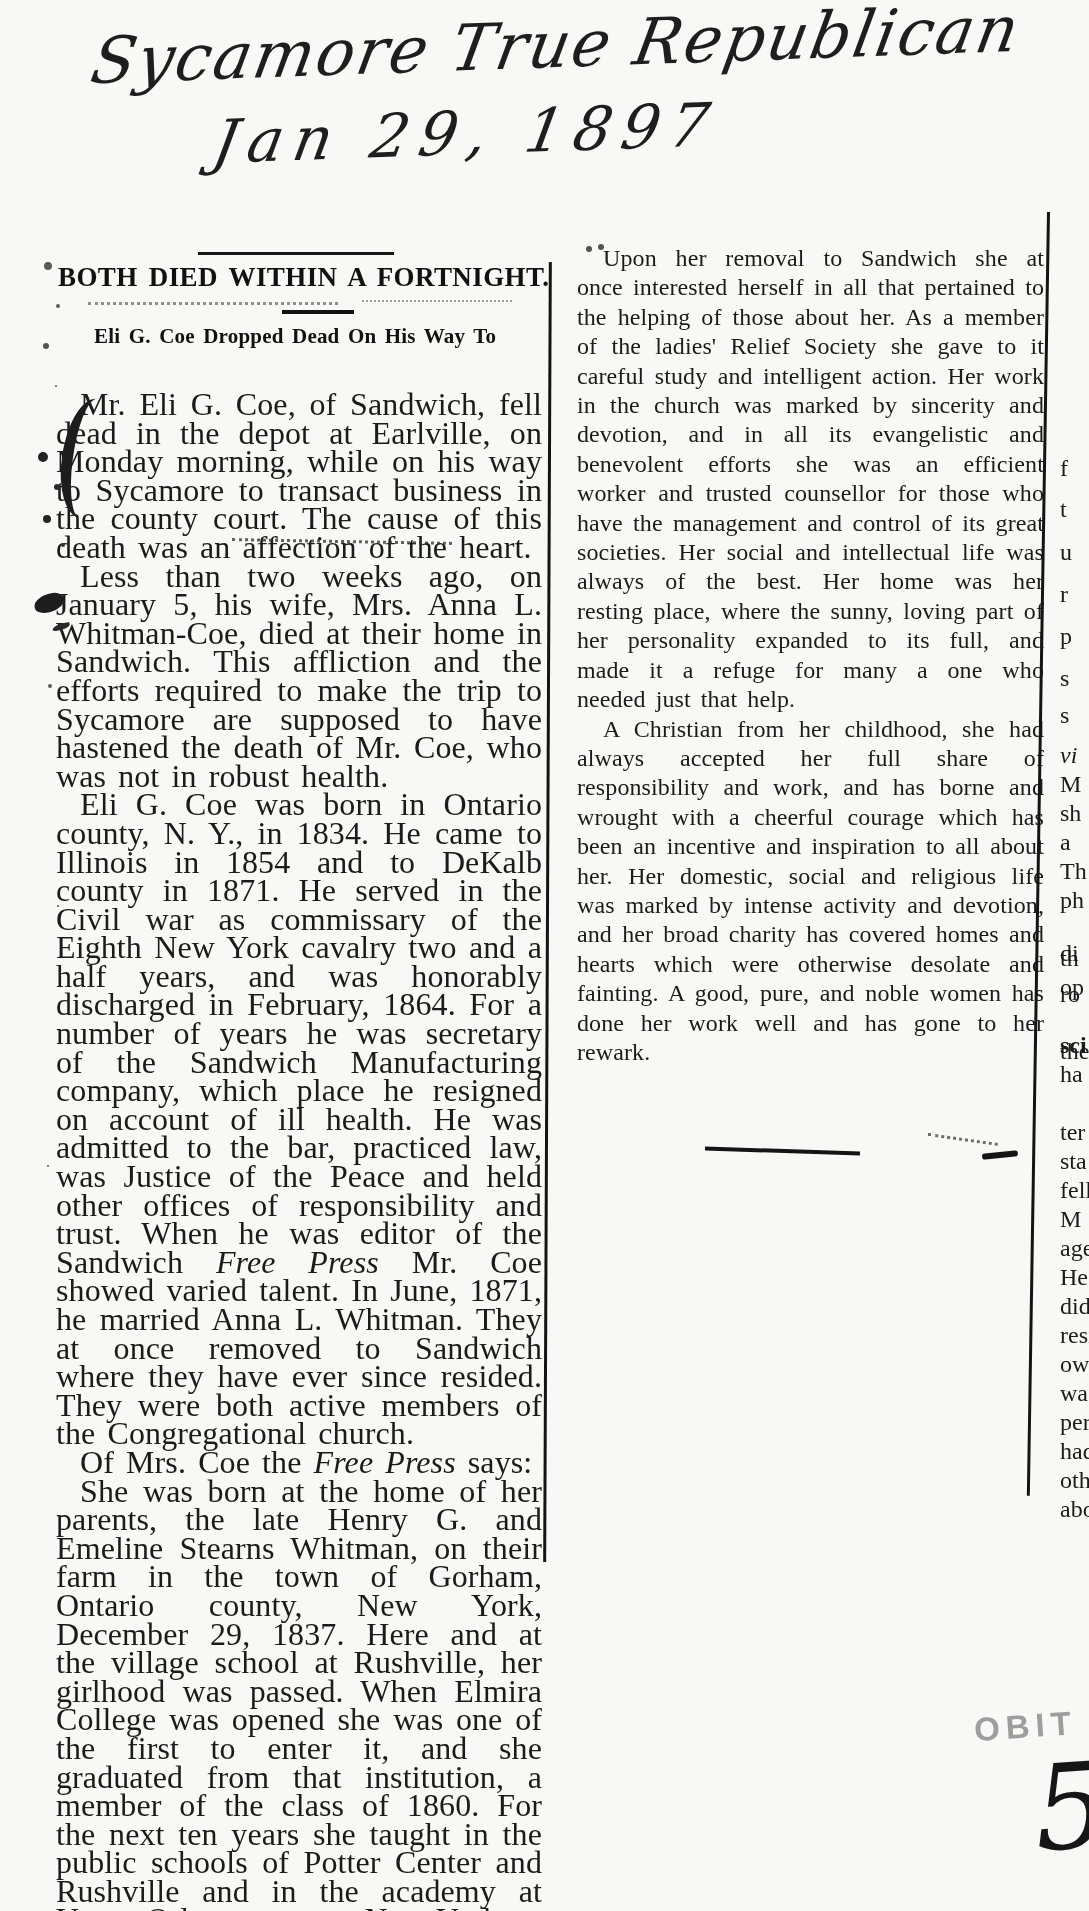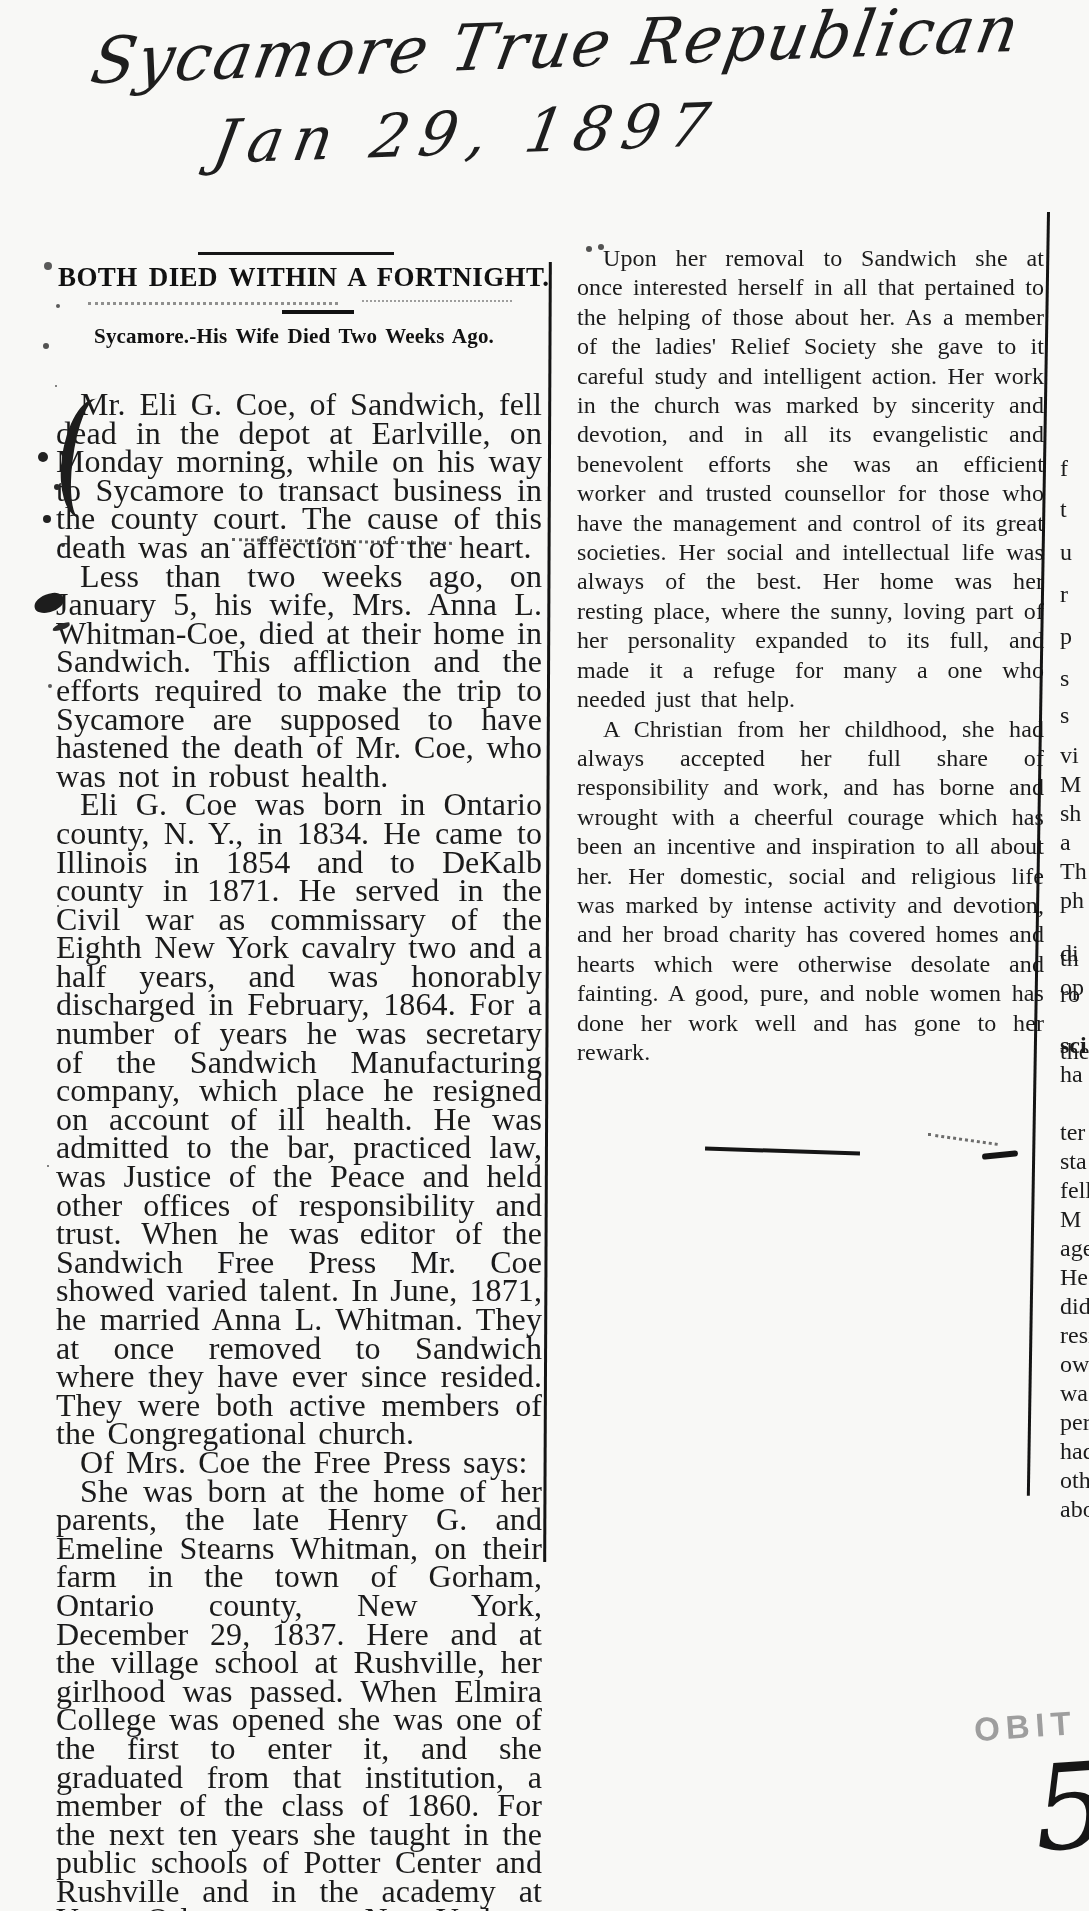--- a/index.html
+++ b/index.html
@@ -23,21 +23,21 @@
   .colL{position:absolute;left:56px;top:246px;width:486px;}
   .rule-top{position:absolute;left:142px;top:6px;width:196px;height:3px;background:#161616;}
   .headline{position:absolute;left:2px;top:16px;font-weight:bold;font-size:27px;
     letter-spacing:0.4px;word-spacing:4px;white-space:nowrap;color:#111;}
   .rule-mid{position:absolute;left:226px;top:64px;width:72px;height:4px;background:#111;}
   .subhead{position:absolute;left:38px;top:78px;font-weight:bold;font-size:21px;
     line-height:25px;letter-spacing:0.2px;word-spacing:3px;color:#111;white-space:nowrap;}
   .bodytext{position:absolute;left:0;top:144px;width:486px;font-size:32px;
     line-height:28.6px;text-align:justify;letter-spacing:0.1px;word-spacing:4px;}
   .bodytext p{margin:0;text-indent:24px;}
-  .it{}
+  .it{font-style:italic;}
 
   
   .colR{position:absolute;left:577px;top:244px;width:467px;font-size:24px;
     line-height:29.4px;text-align:justify;letter-spacing:0.1px;word-spacing:4px;}
   .colR p{margin:0;text-indent:26px;}
 
   
   .vrule{position:absolute;width:3px;background:#141414;}
   #rule-a{left:546px;top:262px;height:1300px;transform:rotate(0.25deg);}
   #rule-b{left:1047px;top:212px;height:1284px;transform-origin:top center;transform:rotate(0.9deg);}
@@ -82,21 +82,21 @@
 <body>
 
 <div class="hw" id="hw-title">Sycamore True Republican</div>
 <div class="hw" id="hw-date">Jan 29, 1897</div>
 
 <div class="colL">
   <div class="rule-top"></div>
   <div class="headline">BOTH DIED WITHIN A FORTNIGHT.</div>
   <div class="rule-mid"></div>
   <div class="subhead">
-    <div>Sycamore.-His Wife Died Two Weeks Ago.</div>
+    <div>Eli G. Coe Dropped Dead On His Way To</div>
   </div>
   <div class="bodytext">
       <p><span>Mr. Eli G. Coe, of Sandwich, fell dead in the depot at Earlville, on Monday morning, while on his way to Sycamore to transact business in the county court. The cause of this death was an affection of the heart.</span></p>
       <p><span>Less than two weeks ago, on January 5, his wife, Mrs. Anna L. Whitman-Coe, died at their home in Sandwich. This affliction and the efforts required to make the trip to Sycamore are supposed to have hastened the death of Mr. Coe, who was not in robust health.</span></p>
       <p><span>Eli G. Coe was born in Ontario county, N. Y., in 1834.  He came to Illinois in 1854 and to DeKalb county in 1871. He served in the Civil war as commissary of the Eighth New York cavalry two and a half years, and was honorably discharged in February, 1864.  For a number of years he was secretary of the Sandwich Manufacturing company, which place he resigned on account of ill health.  He was admitted to the bar, practiced law, was Justice of the Peace and held other offices of responsibility and trust.  When he was editor of the Sandwich </span><span class="it">Free Press</span><span> Mr. Coe showed varied talent.  In June, 1871, he married Anna L. Whitman.  They at once removed to Sandwich where they have ever since resided.  They were both active members of the Congregational church.</span></p>
       <p><span>Of Mrs. Coe the </span><span class="it">Free Press</span><span> says:</span></p>
       <p><span>She was born at the home of her parents, the late Henry G. and Emeline Stearns Whitman, on their farm in the town of Gorham, Ontario county, New York, December 29, 1837.  Here and at the village school at Rushville, her girlhood was passed.  When Elmira College was opened she was one of the first to enter it, and she graduated from that institution, a member of the class of 1860.  For the next ten years she taught in the public schools of Potter Center and Rushville and in the academy at Yates, Orleans county, New York.</span></p>
     </div>
 </div>
 
@@ -127,21 +127,21 @@
 <div class="mark" id="squiggle"></div>
 <div class="mark" id="mark-upon"></div>
 
 <div class="frag" style="top: 455px;">f</div>
 <div class="frag" style="top: 496px;">t</div>
 <div class="frag" style="top: 539px;">u</div>
 <div class="frag" style="top: 581px;">r</div>
 <div class="frag" style="top: 623px;">p</div>
 <div class="frag" style="top: 665px;">s</div>
 <div class="frag" style="top: 702px;">s</div>
-<div class="frag" style="top: 742px;">vi</div>
+<div class="frag" style="top: 742px; font-style: italic;">vi</div>
 <div class="frag" style="top: 771px;">M</div>
 <div class="frag" style="top: 800px;">sh</div>
 <div class="frag" style="top: 829px;">a</div>
 <div class="frag" style="top: 858px;">Th</div>
 <div class="frag" style="top: 887px;">ph</div>
 <div class="frag" style="top: 940px;">di</div>
 <div class="frag" style="top: 945px;">th</div>
 <div class="frag" style="top: 974px;">op</div>
 <div class="frag" style="top: 981px;">ro</div>
 <div class="frag" style="top: 1032px; font-weight: bold;">sci</div>

